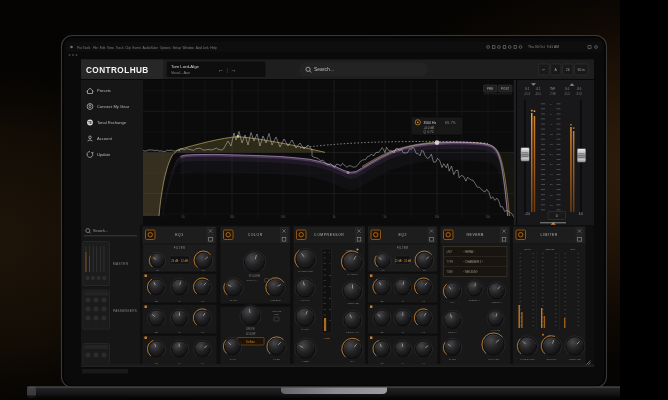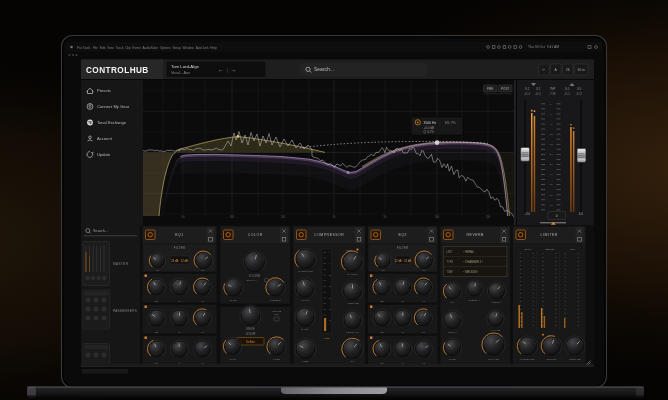--- a/index.html
+++ b/index.html
@@ -1,15 +1,15 @@
 <!DOCTYPE html>
 <html><head><meta charset="utf-8"><style>
 html,body{margin:0;padding:0;background:#000;}
 *{font-family:"Liberation Sans",sans-serif;}
-#c{position:relative;width:668px;height:400px;overflow:hidden;}
+#c{position:relative;width:620px;height:400px;overflow:hidden;}
 </style></head><body>
 <div id="c">
 <svg width="668" height="400" viewBox="0 0 668 400">
 <defs>
 <radialGradient id="bgR" cx="1.02" cy="0.42" r="0.62">
  <stop offset="0" stop-color="#33200c"></stop>
           <stop offset="0.45" stop-color="#1b1006"></stop>
           <stop offset="1" stop-color="#000000" stop-opacity="0"></stop>
 </radialGradient>
 <radialGradient id="bgL" cx="-0.05" cy="0.60" r="0.55">

